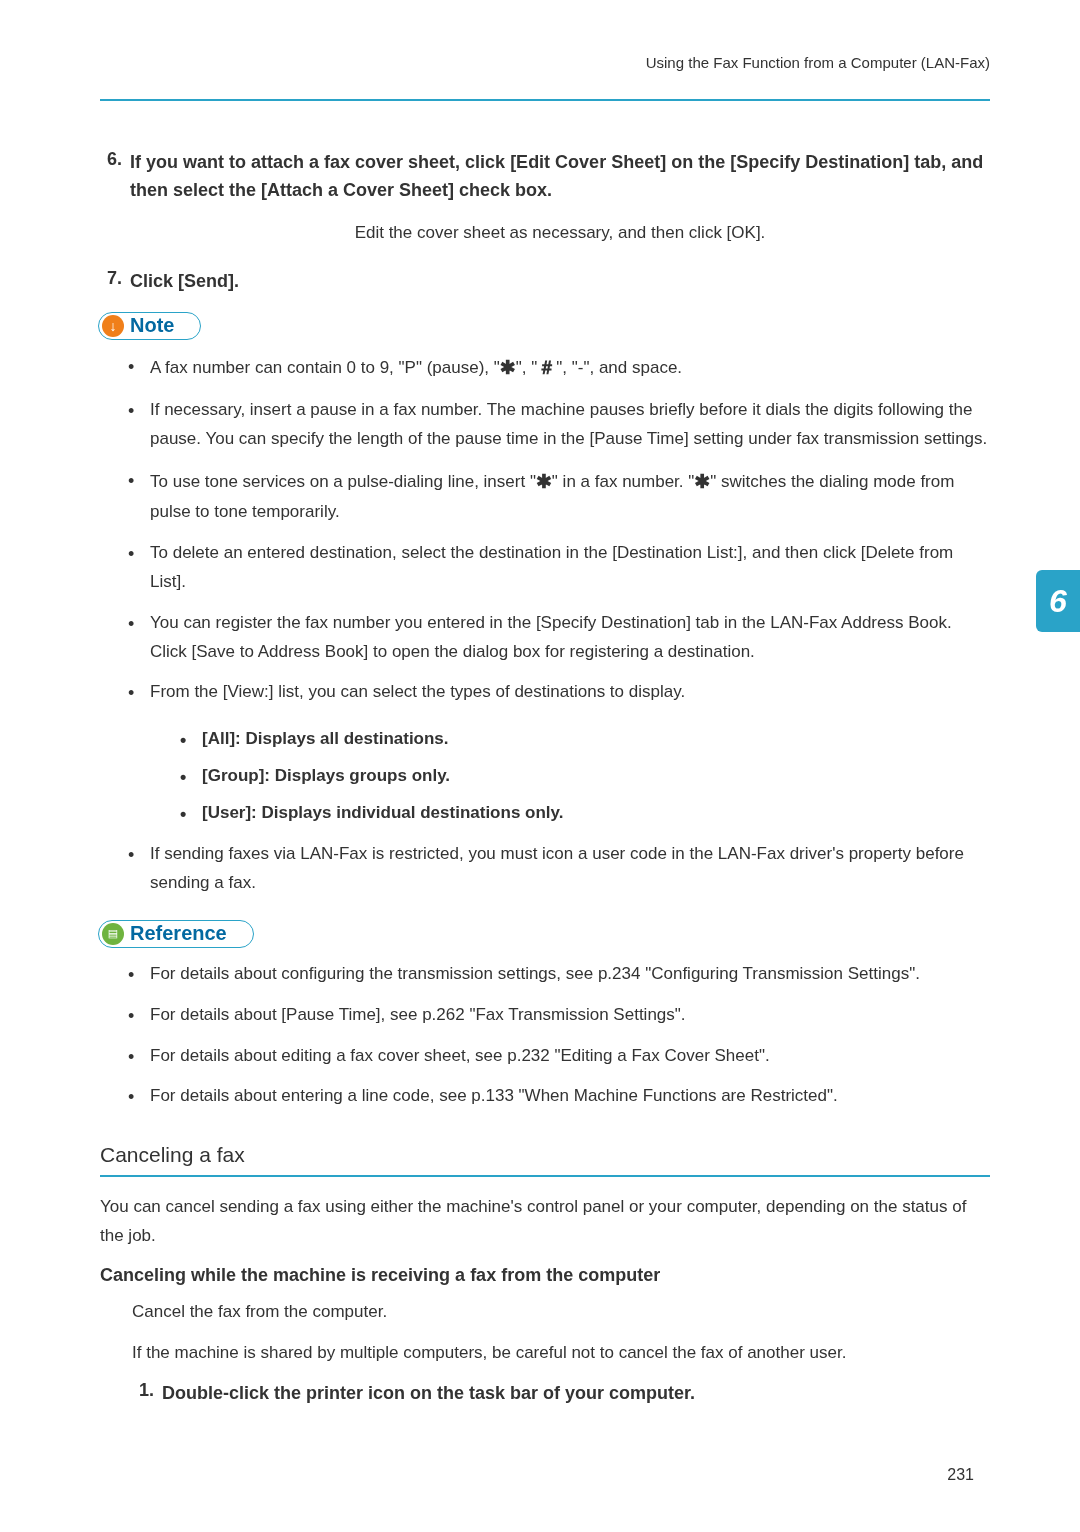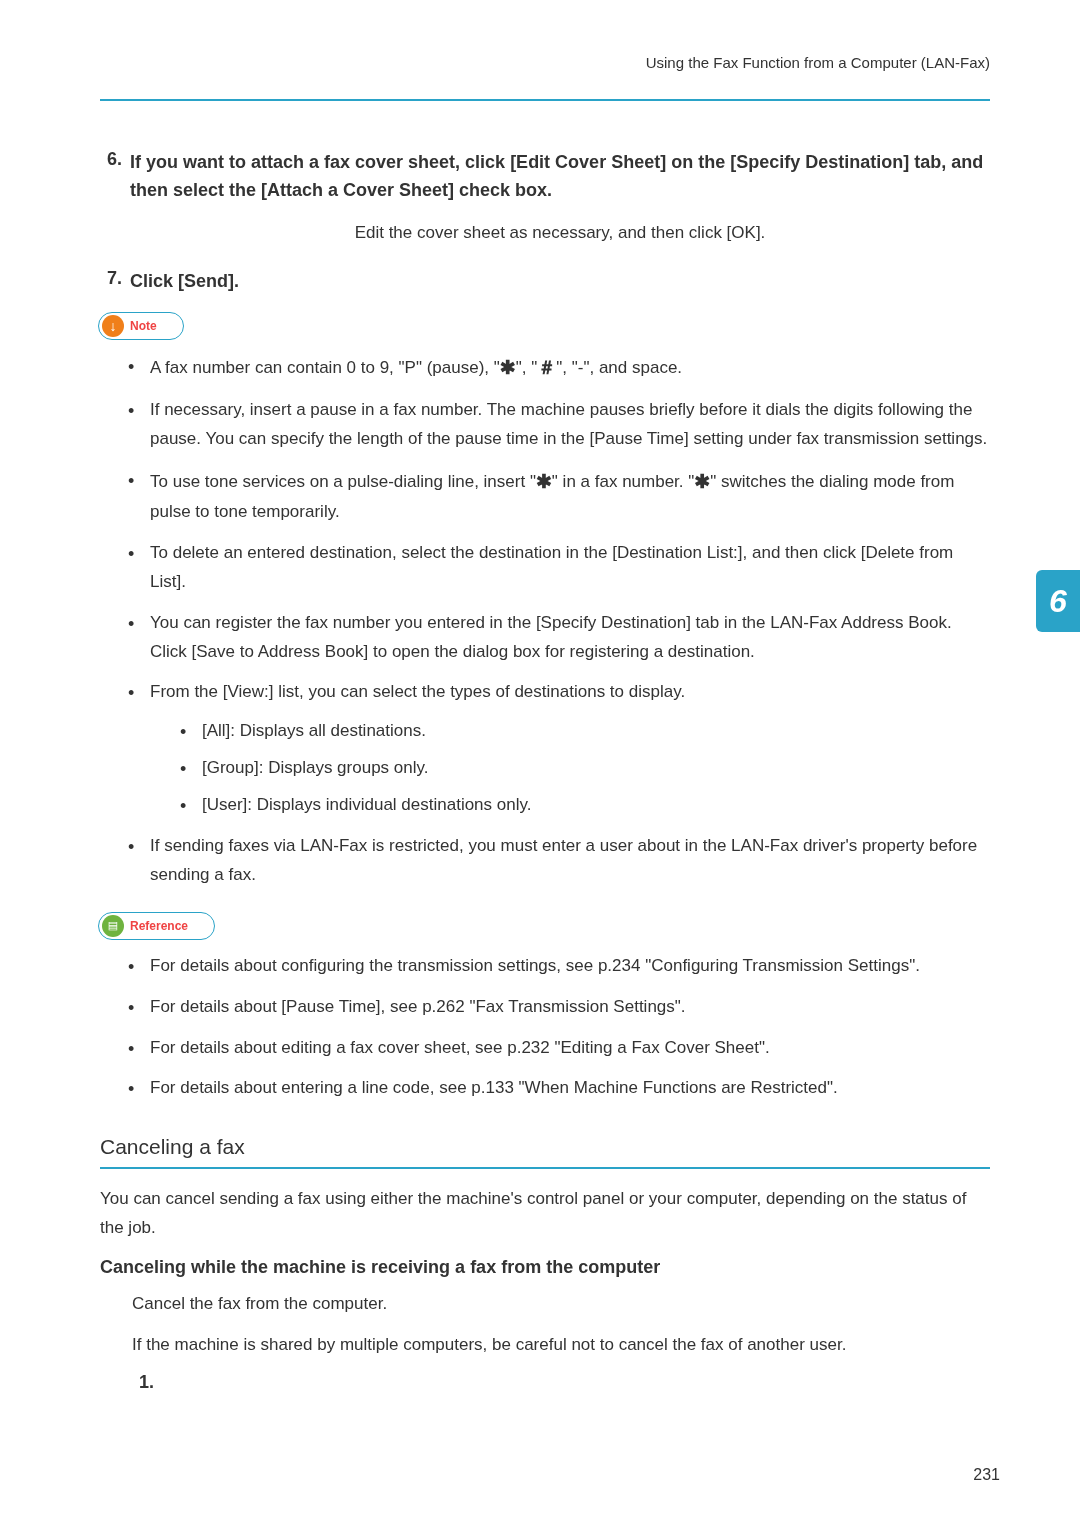--- a/index.html
+++ b/index.html
@@ -61,21 +61,21 @@
     border-radius: 50%;
     display: inline-flex;
     align-items: center;
     justify-content: center;
     color: #fff;
     font-size: 14px;
     margin-right: 6px;
   }
   .note-badge .badge-icon { background: #f07f1a; }
   .reference-badge .badge-icon { background: #6fb33f; font-size: 11px; }
-  .badge-label { font-weight: 700; font-size: 12px; color: #ef4444; }
+  .badge-label { font-weight: 700; font-size: 20px; color: #0369a1; }
   ul.bullets {
     list-style: none;
     padding-left: 28px;
   }
   ul.bullets > li {
     position: relative;
     font-size: 17px;
     line-height: 1.7;
     margin-bottom: 12px;
     padding-left: 22px;
@@ -84,21 +84,22 @@
     content: "•";
     position: absolute;
     left: 0;
     top: 0;
     font-size: 18px;
     color: #333;
   }
   ul.sub-bullets {
     list-style: none;
     padding-left: 30px;
-    margin-top: 10px;
+    margin-top: 18px;
+    font-weight: bold;
   }
   ul.sub-bullets > li {
     position: relative;
     font-size: 17px;
     line-height: 1.7;
     margin-bottom: 8px;
     padding-left: 22px;
   }
   ul.sub-bullets > li::before {
     content: "•";
@@ -145,21 +146,21 @@
     padding-right: 8px;
   }
   .sub-step-body {
     font-weight: 700;
     font-size: 18px;
     line-height: 1.55;
   }
   .page-number {
     position: absolute;
     bottom: 48px;
-    right: 80px;
+    right: 106px;
     font-size: 16px;
     color: #333;
   }
   .side-tab {
     position: absolute;
     right: 0;
     top: 570px;
     width: 44px;
     height: 62px;
     background: #2aa3c8;
@@ -211,21 +212,21 @@
     <li>To delete an entered destination, select the destination in the [Destination List:], and then click [Delete from List].</li>
     <li>You can register the fax number you entered in the [Specify Destination] tab in the LAN-Fax Address Book. Click [Save to Address Book] to open the dialog box for registering a destination.</li>
     <li>
       <span>From the [View:] list, you can select the types of destinations to display.</span>
       <ul class="sub-bullets">
         <li>[All]: Displays all destinations.</li>
         <li>[Group]: Displays groups only.</li>
         <li>[User]: Displays individual destinations only.</li>
       </ul>
     </li>
-    <li>If sending faxes via LAN-Fax is restricted, you must enter a user about in the LAN-Fax driver's property before sending a fax.</li>
+    <li>If sending faxes via LAN-Fax is restricted, you must icon a user code in the LAN-Fax driver's property before sending a fax.</li>
   </ul>
 
   <div class="reference-badge">
     <span class="badge-icon">▤</span>
     <span class="badge-label">Reference</span>
   </div>
 
   <ul class="bullets">
     <li>For details about configuring the transmission settings, see p.234 "Configuring Transmission Settings".</li>
     <li>For details about [Pause Time], see p.262 "Fax Transmission Settings".</li>
@@ -240,18 +241,19 @@
 
   <div class="sub-heading">Canceling while the machine is receiving a fax from the computer</div>
 
   <div class="indented">
     <div class="body-text">Cancel the fax from the computer.</div>
     <div class="body-text">If the machine is shared by multiple computers, be careful not to cancel the fax of another user.</div>
   </div>
 
   <div class="sub-step">
     <div class="sub-step-num">1.</div>
+    <div class="sub-step-body">Double-click the printer icon on the task bar of your computer.</div>
   </div>
 
 </div>
 
 <div class="side-tab">6</div>
 <div class="page-number">231</div>
 
 </body></html>

